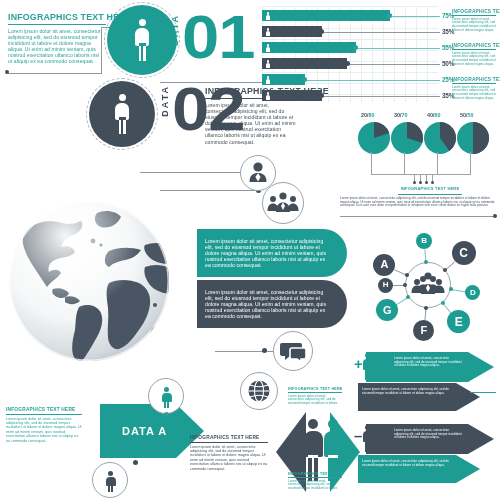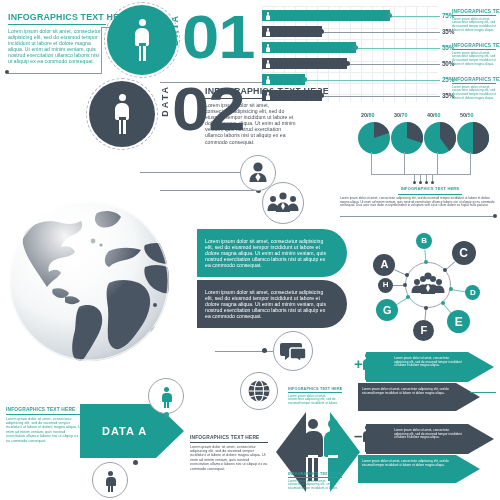--- a/index.html
+++ b/index.html
@@ -457,21 +457,21 @@
         <div class="rule" style="width:26px;"></div>
       </div>
     </div>
 
   <div class="abs" style="left:6px;top:406px;width:78px;">
     <div class="head tiny">INFOGRAPHICS TEXT HERE</div>
     <div class="rule" style="margin:1.5px 0 2px 0;width:76px;"></div>
     <div class="body xs" style="width:76px;">Lorem ipsum dolor sit amet, consectetur adipisicing elit, sed do eiusmod tempor incididunt ut labore et dolore magna aliqua. Ut enim ad minim veniam, quis nostrud exercitation ullamco laboris nisi ut aliquip ex ea commodo consequat.</div>
   </div>
 
-  <div class="abs" style="left:80px;top:404px;width:104px;height:54px;">
+  <div class="abs" style="left:100px;top:404px;width:104px;height:54px;">
     <svg width="104" height="54" viewBox="0 0 104 54" style="position:absolute;left:0;top:0;">
       <path d="M0 0 H76 L104 27 L76 54 H0 Z" fill="#1d9c93"></path>
     </svg>
     <div class="head white" style="position:absolute;left:22px;top:22px;font-size:11px;letter-spacing:1px;transform:scaleX(1);">DATA  A</div>
   </div>
 
 
   <div class="circ out" style="left:148px;top:378px;width:36px;height:36px;">
     <div class="person" style="left:12px;top:8px;width:11px;height:21px;">
       <div class="hd" style="left:3px;top:0;width:5px;height:5px;background:#1d9c93;"></div>

